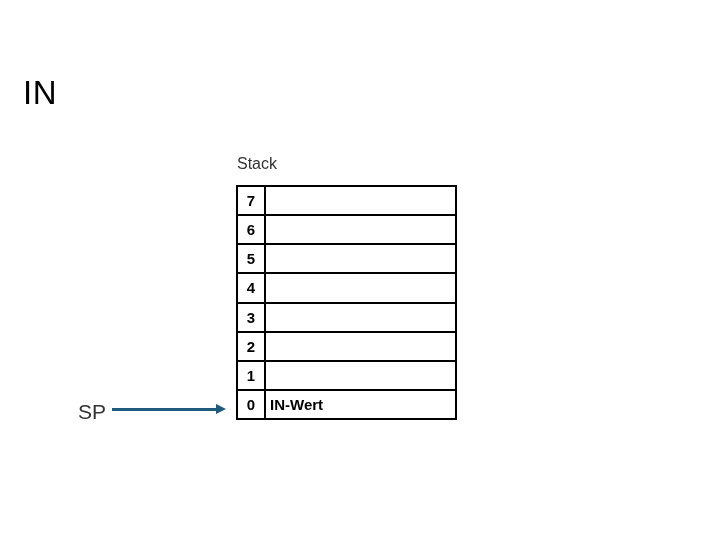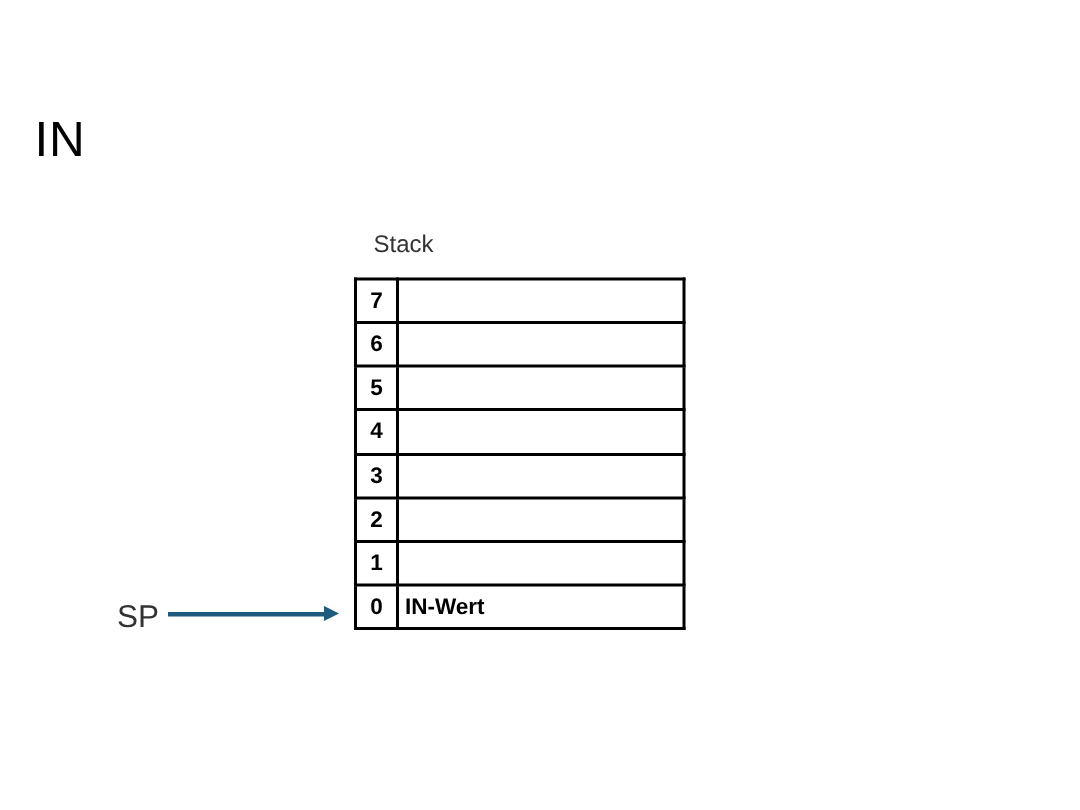--- a/index.html
+++ b/index.html
@@ -35,21 +35,20 @@
   }
 
   
   .stack-label {
     position: absolute;
     left: 237px;
     top: 156px;
     font-size: 16px;
     color: var(--label-text);
     line-height: 1;
-    margin-left: 12px;
   }
 
   
   .stack-table {
     position: absolute;
     left: 236px;
     top: 185px;
     width: 221px;
     height: 235px;
     border-collapse: collapse;

